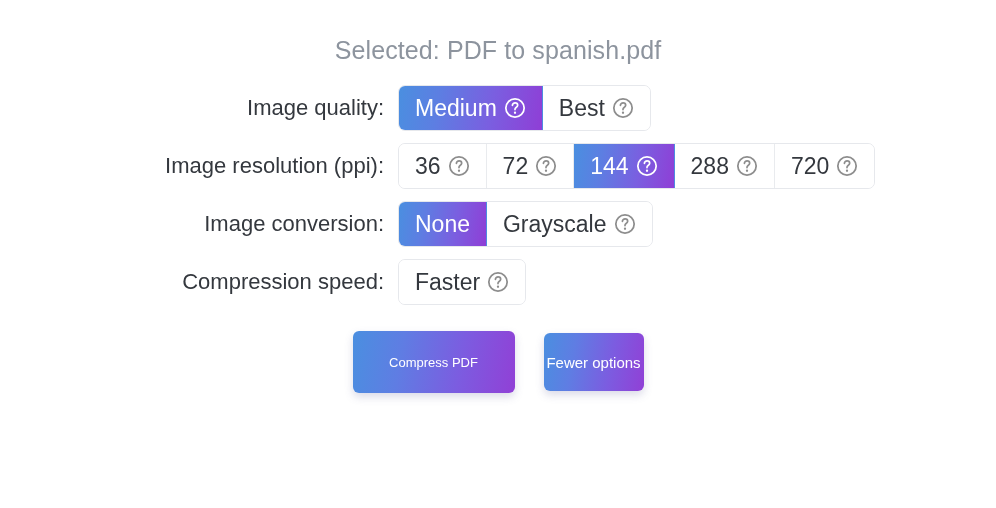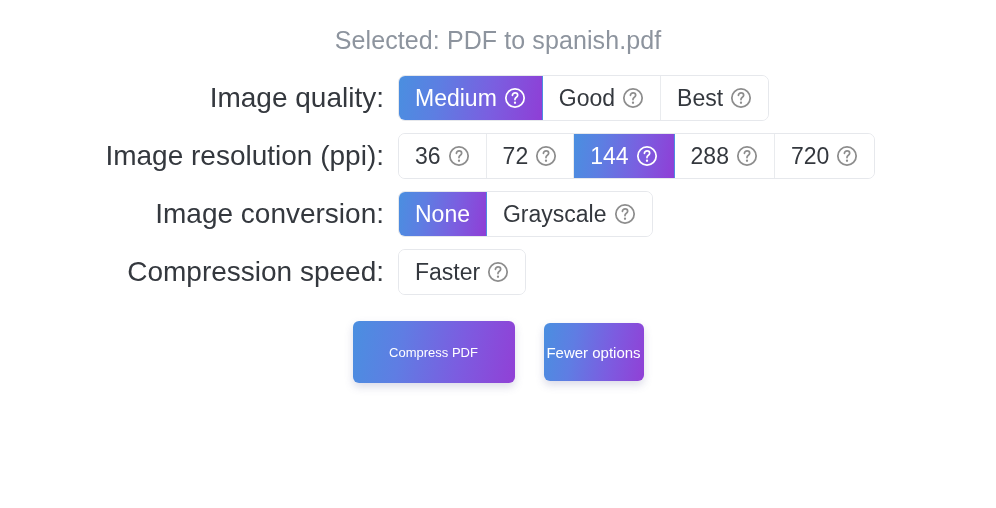--- a/index.html
+++ b/index.html
@@ -19,21 +19,21 @@
     width: 996px;
     height: 508px;
     position: relative;
     display: flex;
     flex-direction: column;
     align-items: center;
   }
 
   
   .selected-file {
-    margin-top: 26px;
+    margin-top: 36px;
     font-size: 25px;
     color: #8d949e;
     letter-spacing: 0.1px;
     white-space: nowrap;
     font-weight: 400;
   }
 
   
   .rows {
     margin-top: 20px;
@@ -48,21 +48,21 @@
     align-items: center;
     width: 996px;
     margin-bottom: 12px;
   }
 
   .opt-label {
     width: 398px;
     text-align: right;
     padding-right: 14px;
     box-sizing: border-box;
-    font-size: 28px;
+    font-size: 22px;
     color: #34383e;
     white-space: nowrap;
     font-weight: 400;
   }
 
   .seg-group {
     display: inline-flex;
     align-items: stretch;
     border: 1px solid #e6e8ec;
     border-radius: 7px;
@@ -156,30 +156,20 @@
             <span>Medium</span>
             <span class="help">
               <svg viewBox="0 0 24 24" aria-hidden="true">
                 <circle cx="12" cy="12" r="10" fill="none" stroke="#ffffff" stroke-width="1.9"></circle>
                 <path d="M9.2 9.1c0-1.6 1.3-2.7 2.9-2.7 1.6 0 2.8 1 2.8 2.5 0 1.3-.8 1.9-1.7 2.5-.8.6-1.2 1-1.2 1.9v.4" fill="none" stroke="#ffffff" stroke-width="1.9" stroke-linecap="round"></path>
                 <circle cx="12" cy="17.2" r="1.25" fill="#ffffff"></circle>
               </svg>
             </span>
           </div>
           <div class="seg">
-            <span>Good</span>
-            <span class="help">
-              <svg viewBox="0 0 24 24" aria-hidden="true">
-                <circle cx="12" cy="12" r="10" fill="none" stroke="#8d8d8d" stroke-width="1.9"></circle>
-                <path d="M9.2 9.1c0-1.6 1.3-2.7 2.9-2.7 1.6 0 2.8 1 2.8 2.5 0 1.3-.8 1.9-1.7 2.5-.8.6-1.2 1-1.2 1.9v.4" fill="none" stroke="#8d8d8d" stroke-width="1.9" stroke-linecap="round"></path>
-                <circle cx="12" cy="17.2" r="1.25" fill="#8d8d8d"></circle>
-              </svg>
-            </span>
-          </div>
-          <div class="seg">
             <span>Best</span>
             <span class="help">
               <svg viewBox="0 0 24 24" aria-hidden="true">
                 <circle cx="12" cy="12" r="10" fill="none" stroke="#8d8d8d" stroke-width="1.9"></circle>
                 <path d="M9.2 9.1c0-1.6 1.3-2.7 2.9-2.7 1.6 0 2.8 1 2.8 2.5 0 1.3-.8 1.9-1.7 2.5-.8.6-1.2 1-1.2 1.9v.4" fill="none" stroke="#8d8d8d" stroke-width="1.9" stroke-linecap="round"></path>
                 <circle cx="12" cy="17.2" r="1.25" fill="#8d8d8d"></circle>
               </svg>
             </span>
           </div>
         </div>

